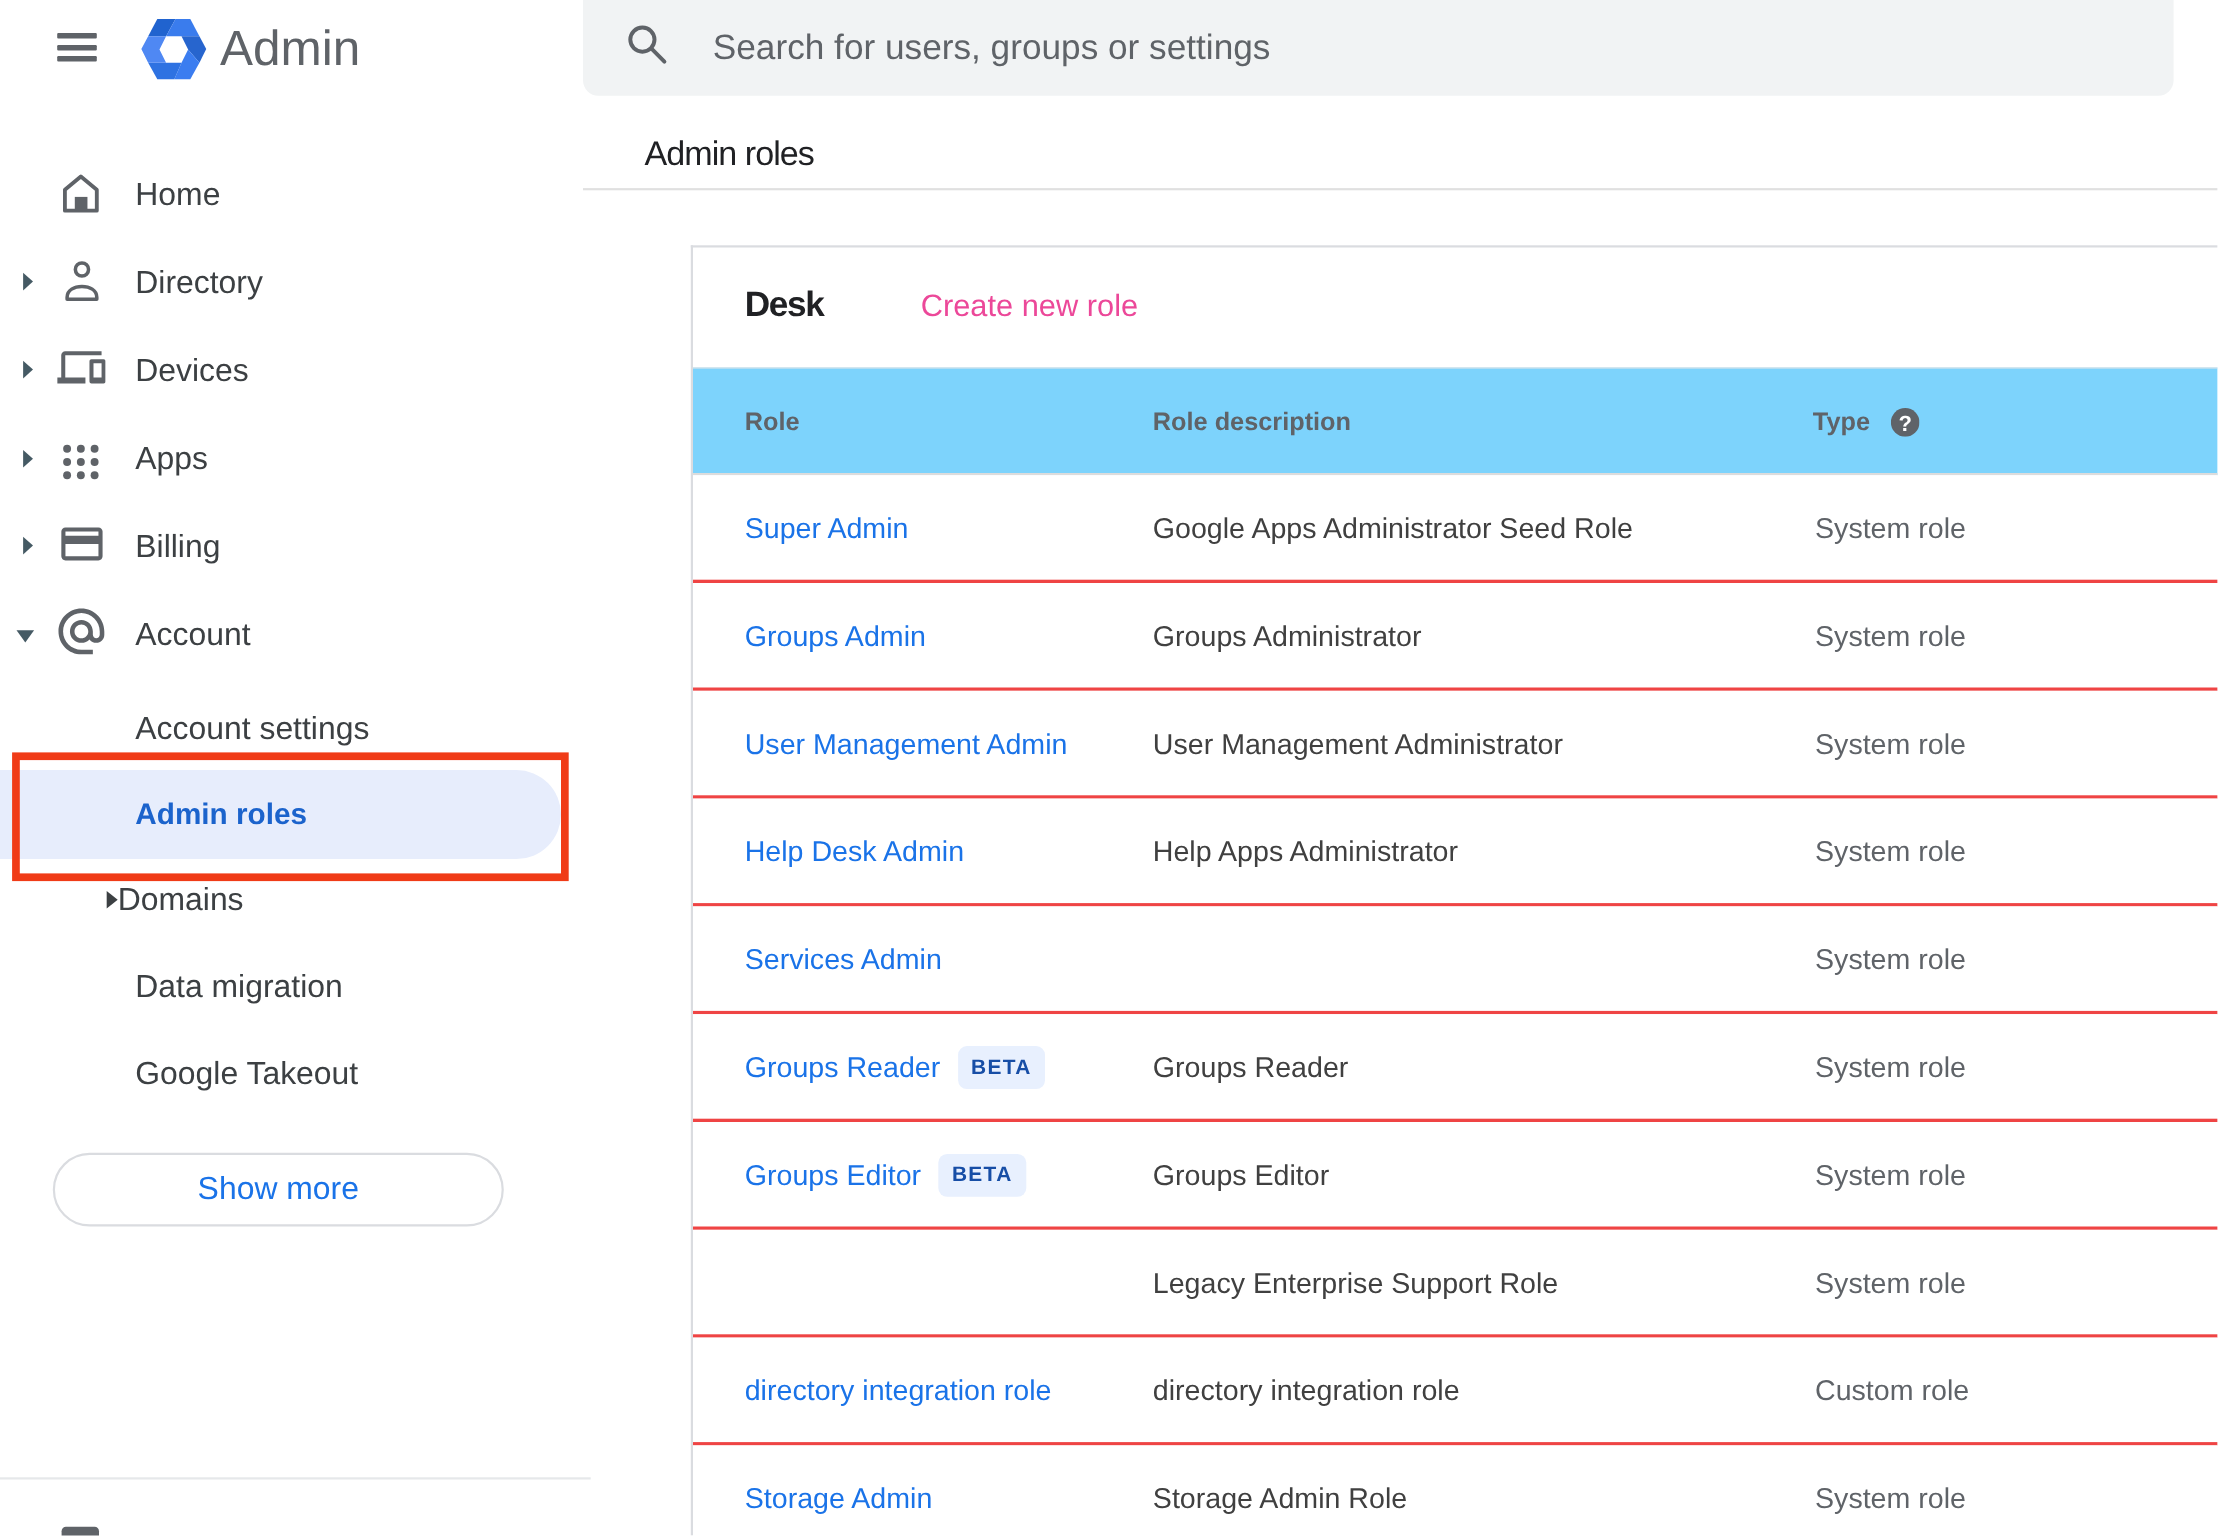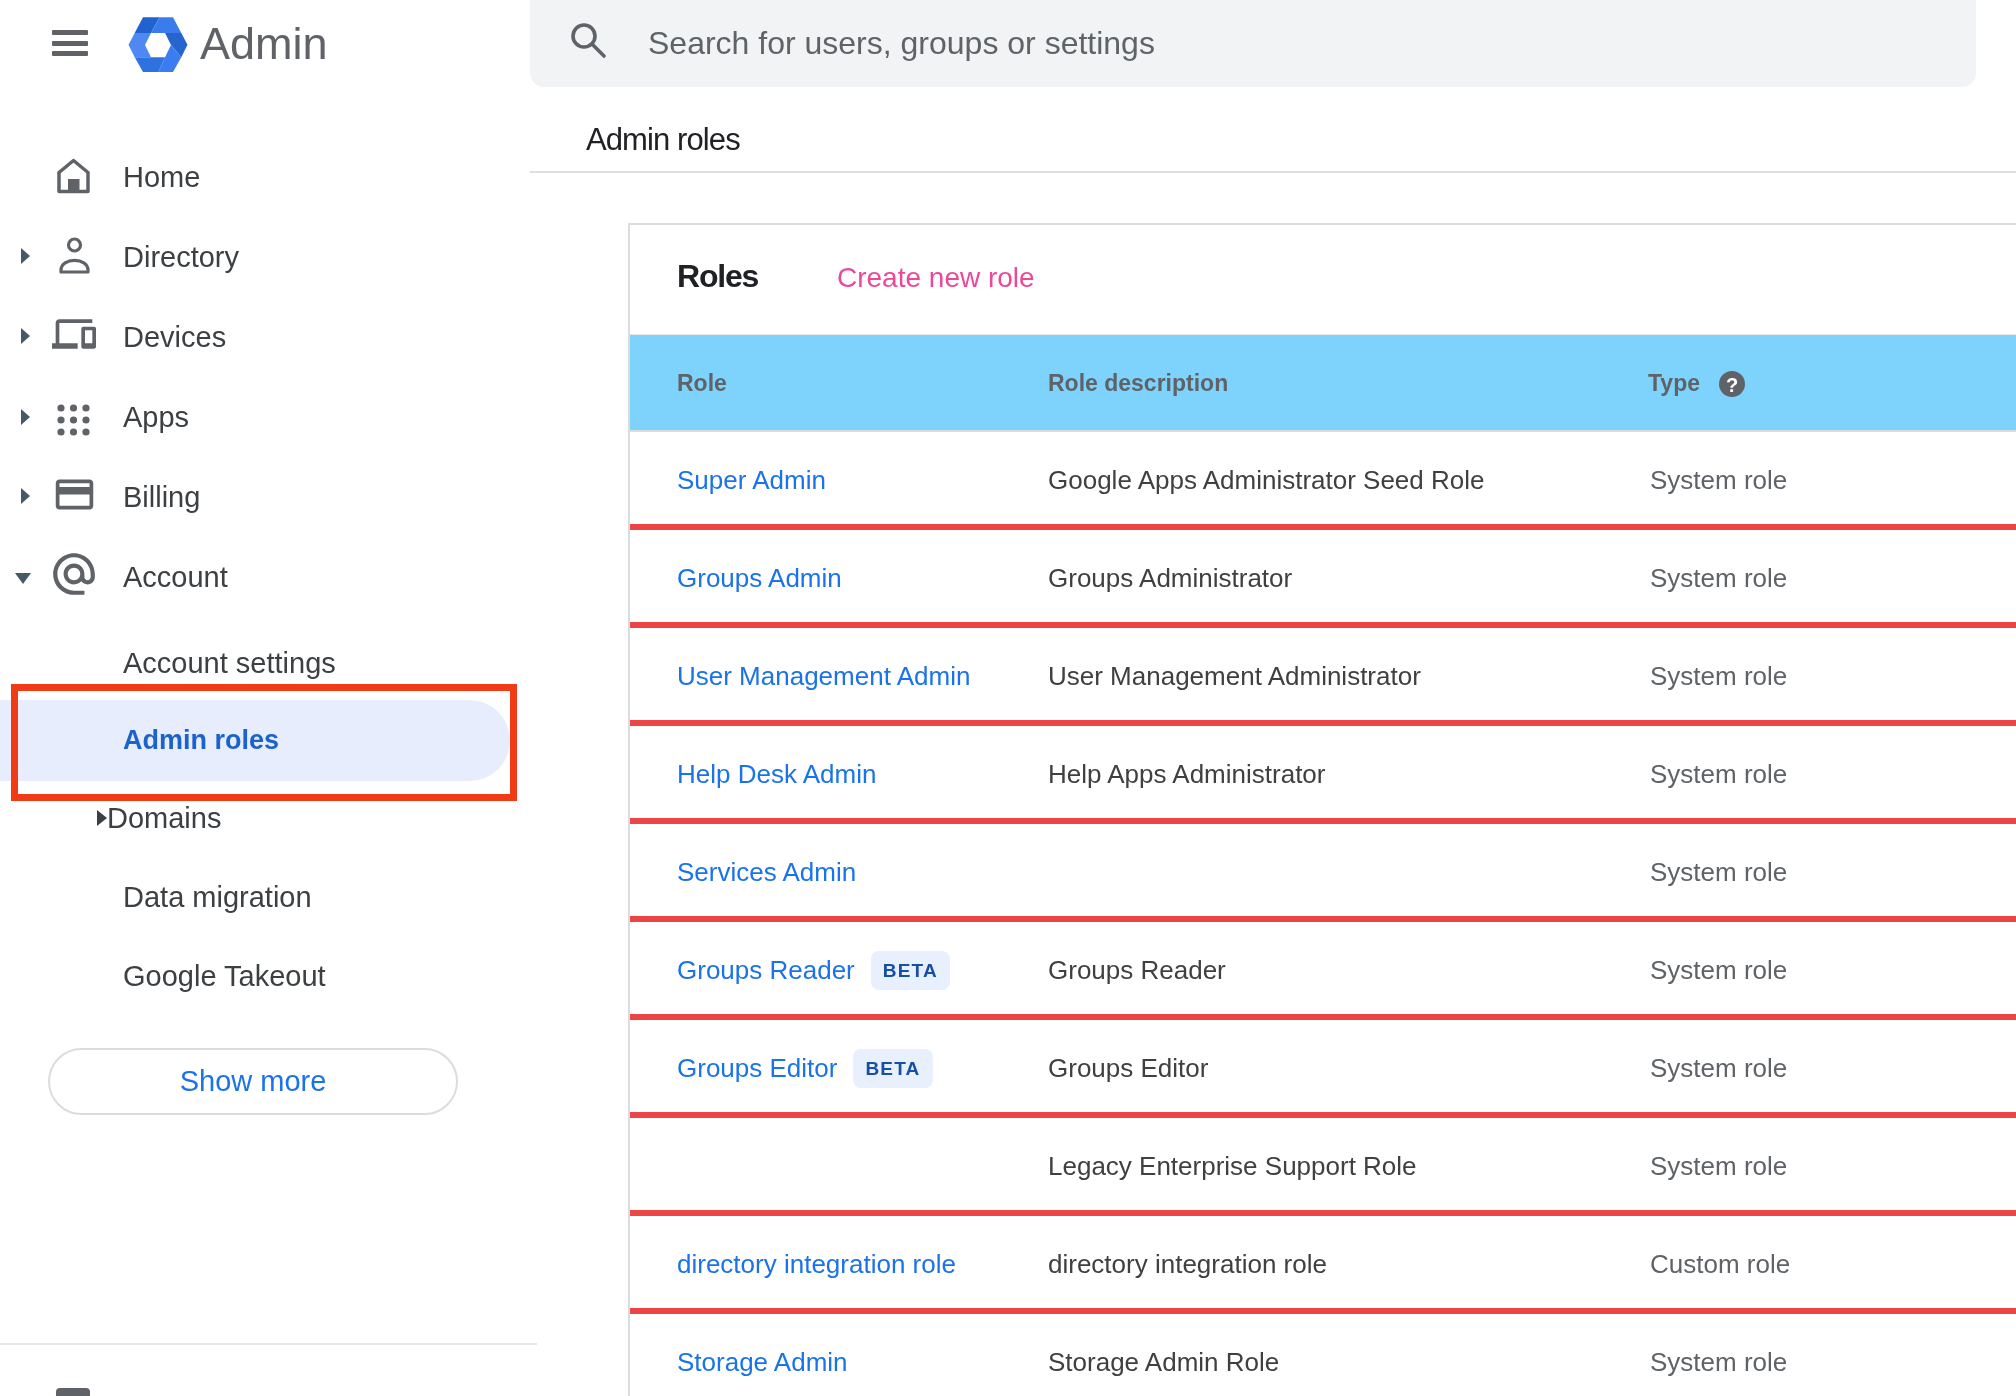--- a/index.html
+++ b/index.html
@@ -24,21 +24,21 @@
 
 
 .cardleft { left:628px; top:223px; width:2px; height:1173px; background:#dadce0; }
 .cardtop  { left:628px; top:223px; width:1388px; height:2px; background:#dadce0; }
 .rolestitle { left:677px; top:256px; font-size:32px; line-height:40px; letter-spacing:-1.2px; font-weight:bold; color:#202124; }
 .createnew  { left:837px; top:259px; font-size:28px; line-height:38px; color:#ec4899; }
 
 .thead { left:630px; top:334px; width:1386px; height:98px; background:#7dd3fc; border-top:1px solid #e8e8e8; border-bottom:2px solid #dcdcdc; }
 .thlabel { position:absolute; top:0; line-height:96px; font-size:23px; font-weight:bold; color:#5f6368; }
 
-.row { left:630px; width:1386px; height:98px; border-bottom:6px solid #ef4444; background:#fff; }
+.row { left:630px; width:1386px; height:98px; border-bottom:3px solid #ef4444; background:#fff; }
 .row.last { border-bottom:none; }
 .cell { position:absolute; top:0; line-height:96px; font-size:26px; }
 .c1 { left:47px; color:#1a73e8; }
 .c2 { left:418px; color:#404040; }
 .c3 { left:1020px; color:#5f6368; }
 .beta { display:inline-block; vertical-align:middle; margin-left:16px; margin-top:-4px;
   background:#e8f0fe; color:#174ea6; font-size:19px; font-weight:bold; letter-spacing:1.2px;
   line-height:19px; padding:10px 12px; border-radius:8px; }
 
 
@@ -142,21 +142,21 @@
 
 <div class="abs navlabel" style="top:880px;">Data migration</div>
 <div class="abs navlabel" style="top:959px;">Google Takeout</div>
 
 <div class="abs showmore">Show more</div>
 <div class="abs botdivider"></div>
 <div class="abs particon"></div>
 
 <div class="abs cardleft"></div>
 <div class="abs cardtop"></div>
-<div class="abs rolestitle">Roles</div>
+<div class="abs rolestitle">Desk</div>
 <div class="abs createnew">Create new role</div>
 
 <div class="abs thead">
   <span class="thlabel" style="left:47px;">Role</span>
   <span class="thlabel" style="left:418px;">Role description</span>
   <span class="thlabel" style="left:1018px;">Type</span>
   <svg style="position:absolute; left:1089px; top:36px;" width="26" height="26" viewBox="0 0 26 26">
     <circle cx="13" cy="13" r="13" fill="#5f6368"></circle>
     <text x="13" y="20.5" text-anchor="middle" font-family="Liberation Sans, sans-serif" font-size="20" font-weight="bold" fill="#ffffff">?</text>
   </svg>

